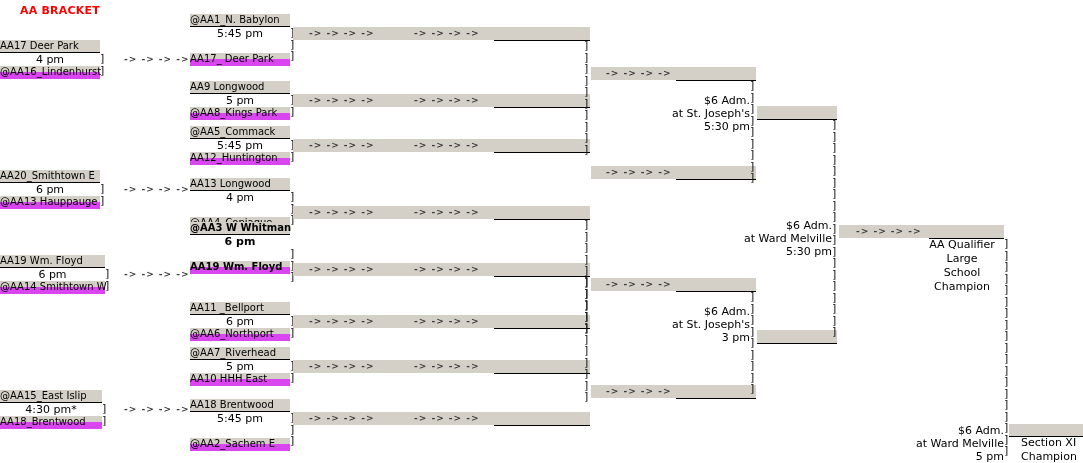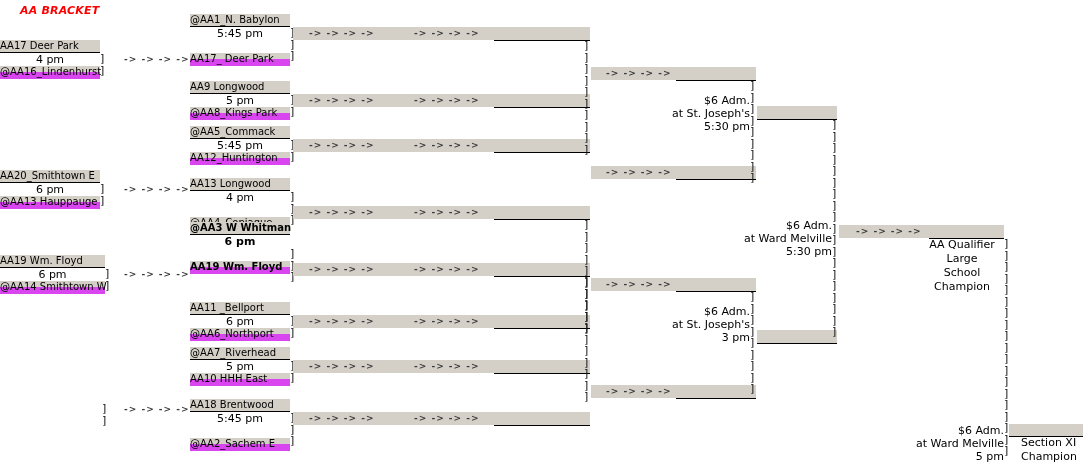--- a/index.html
+++ b/index.html
@@ -19,21 +19,20 @@
   .abs{position:absolute;}
 
   
   .title{
     left:20px; top:4px;
     font-weight:bold;
     font-size:11px;
     color:#ff0000;
     letter-spacing:.2px;
     white-space:nowrap;
-    font-style:italic;
   }
 
   
   .band{
     background:#d4d0c8;
     height:13px;
   }
 
   
   .arrows{
@@ -123,20 +122,25 @@
 
   <div class="abs" style="left:0px;top:255px;width:105px;">
     <div class="slot top shade">AA19 Wm. Floyd</div>
     <div class="timecell">6 pm</div>
     <div class="slot bot shade">@AA14 Smithtown W</div>
   </div>
   <div class="abs vbar" style="left:105px;top:268px;height:26px;">]
 ]</div>
   <div class="abs arrows" style="left:118px;top:268px;width:68px;">-&gt; -&gt; -&gt; -&gt;</div>
 
+  <div class="abs" style="left:0px;top:390px;width:102px;">
+    <div class="slot top shade">@AA15_East Islip</div>
+    <div class="timecell">4:30 pm*</div>
+    <div class="slot bot shade">AA18_Brentwood</div>
+  </div>
   <div class="abs vbar" style="left:102px;top:403px;height:26px;">]
 ]</div>
   <div class="abs arrows" style="left:118px;top:403px;width:68px;">-&gt; -&gt; -&gt; -&gt;</div>
 
   <div class="abs" style="left:190px;top:14px;width:100px;">
     <div class="slot top shade">@AA1_N. Babylon</div>
     <div class="timecell">5:45 pm</div>
     <div style="height:13px;"></div>
     <div class="slot bot shade">AA17_ Deer Park</div>
   </div>

